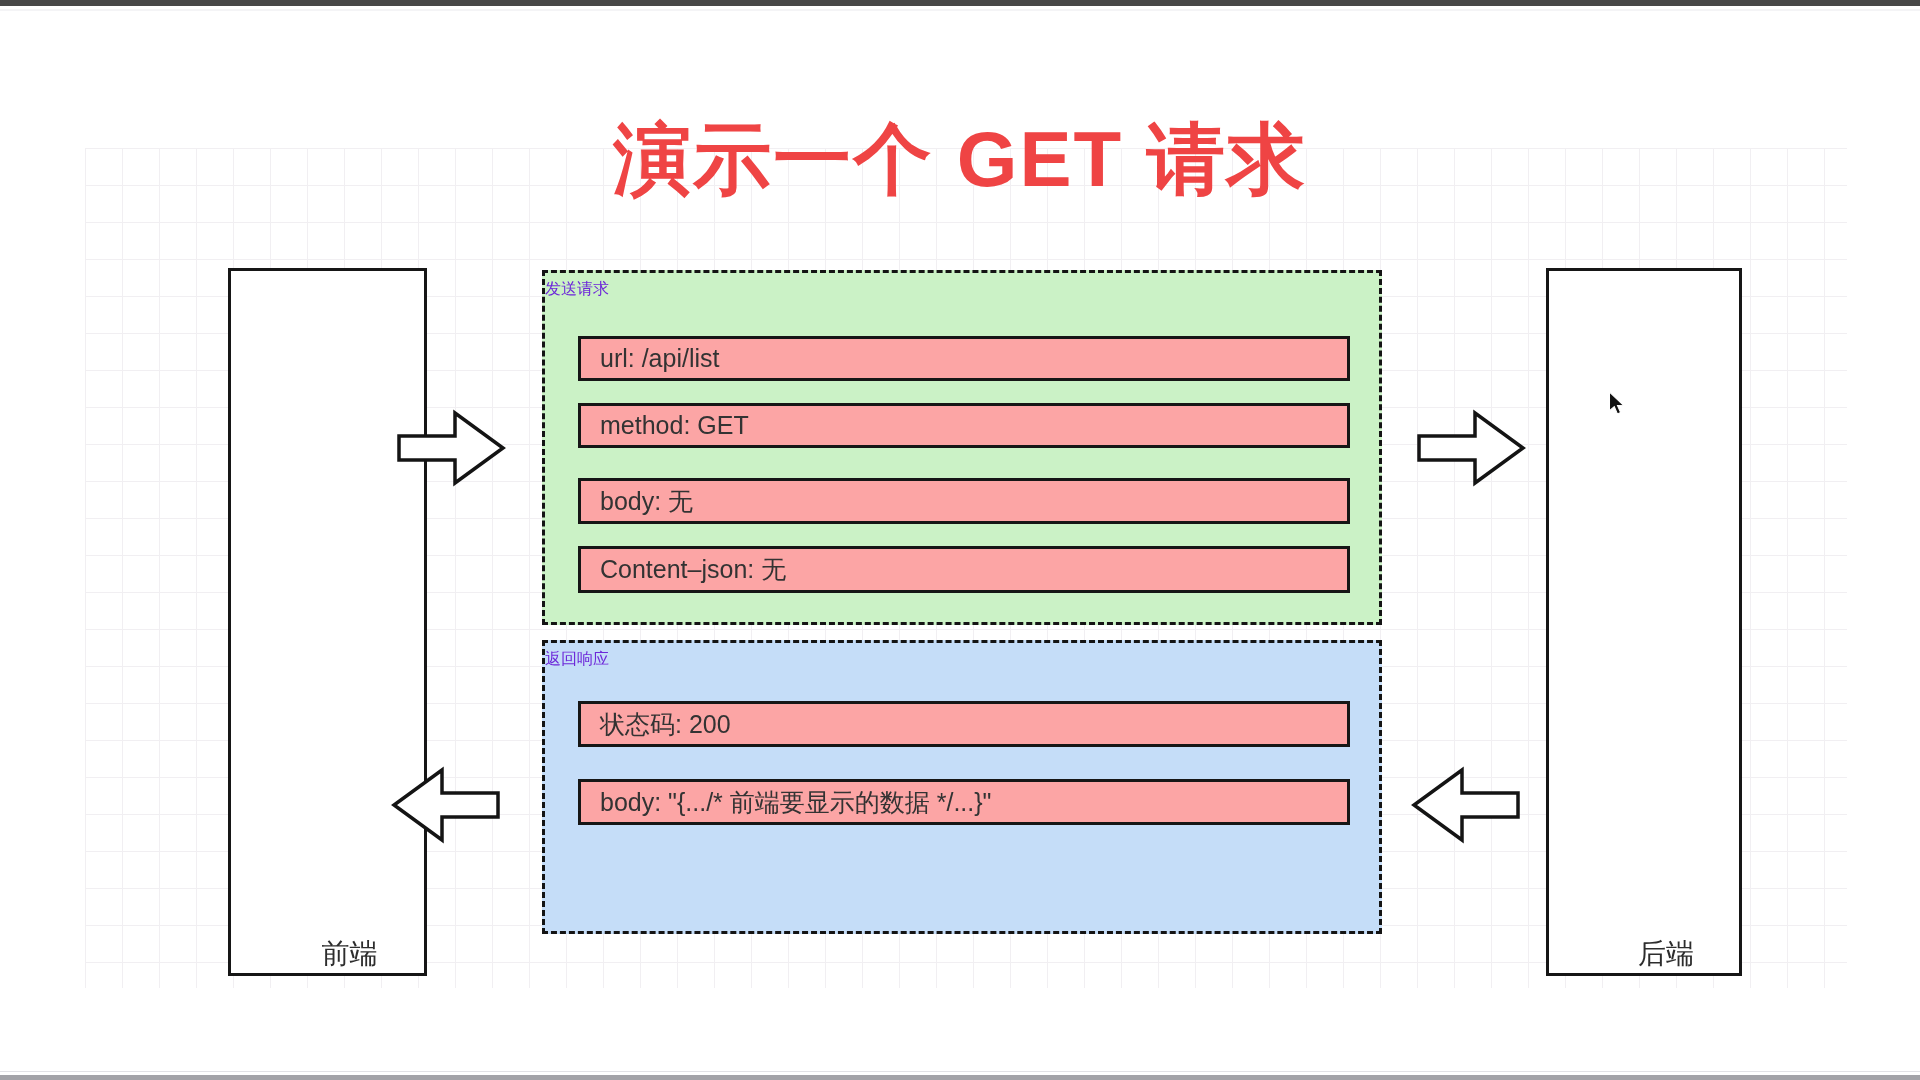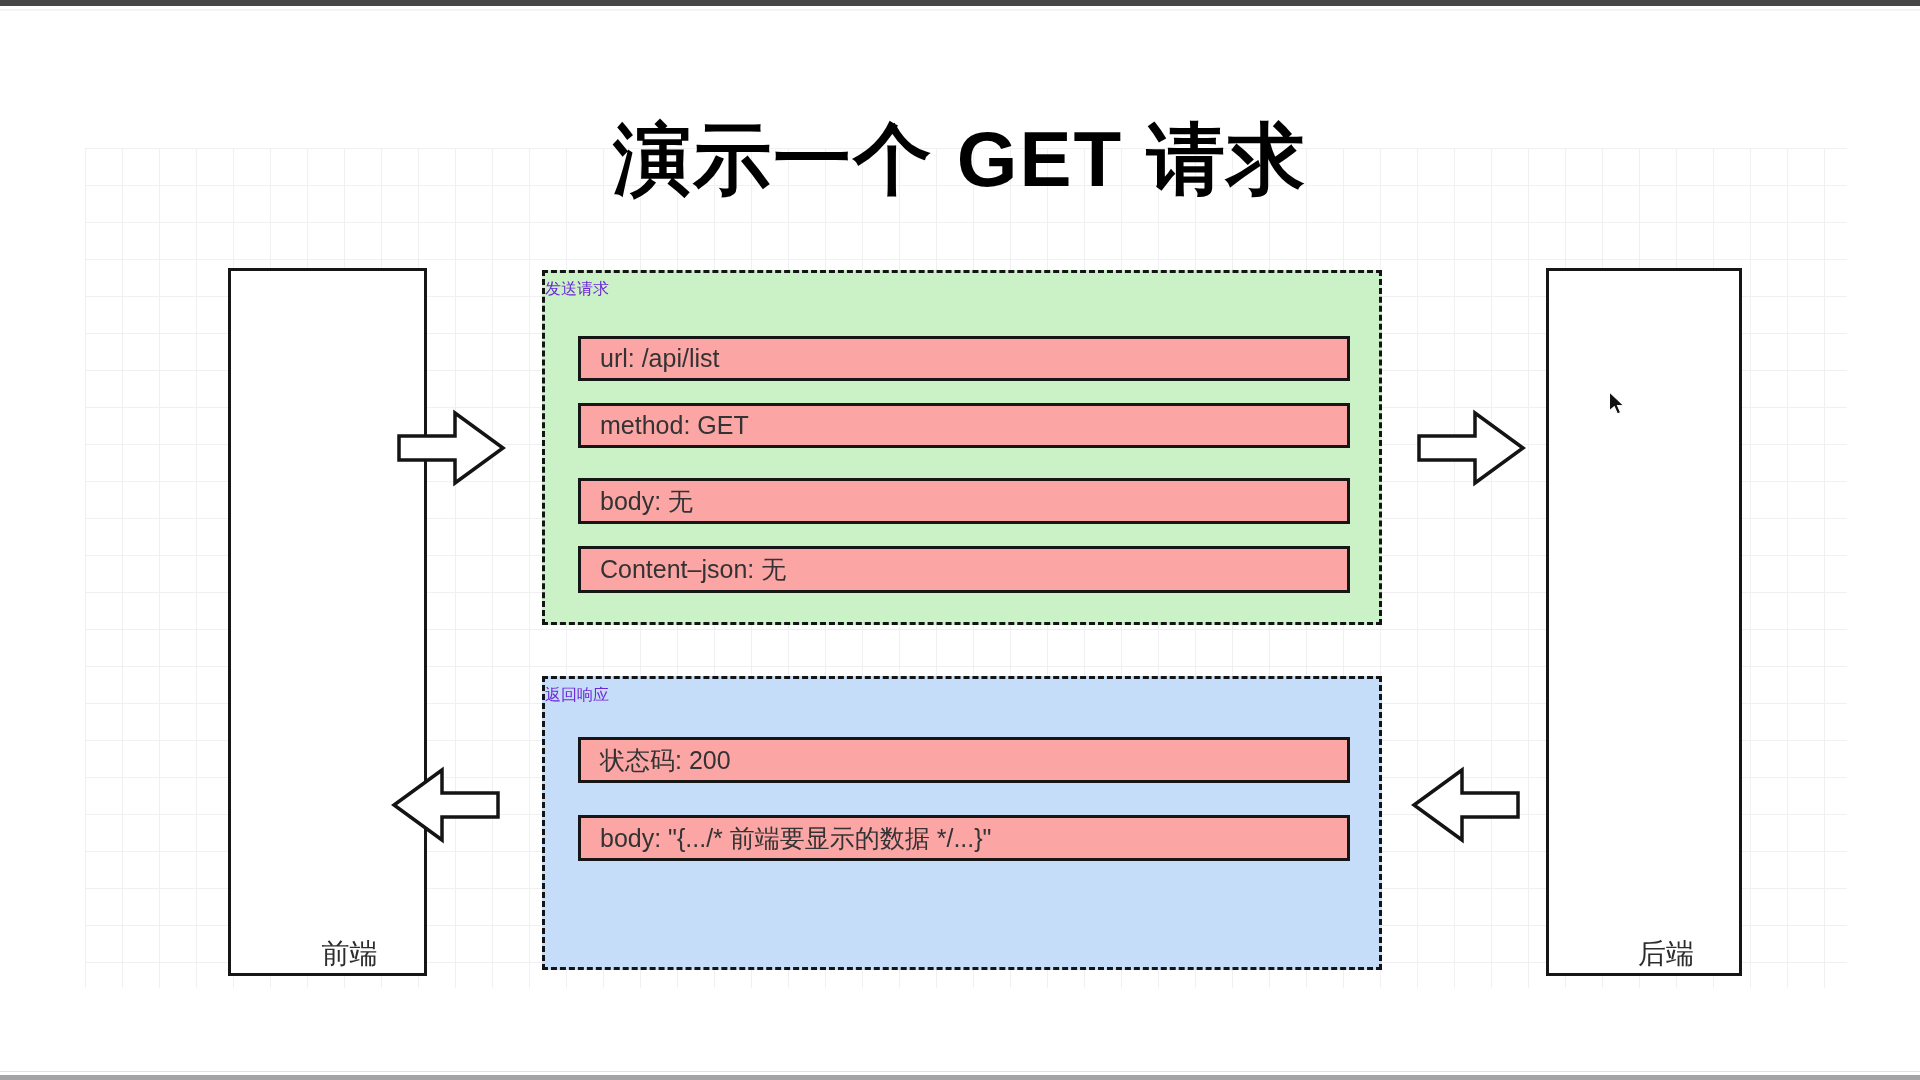--- a/index.html
+++ b/index.html
@@ -13,33 +13,33 @@
   .bottombar{position:absolute;left:0;top:1075px;width:1920px;height:5px;background:#a3a3a8;}
   .grid{
     position:absolute;left:85px;top:148px;width:1762px;height:840px;
     background-image:
       linear-gradient(to right,#eeecf0 1px,transparent 1px),
       linear-gradient(to bottom,#eeecf0 1px,transparent 1px);
     background-size:37px 37px;opacity:.8;
   }
   .title{
     position:absolute;left:0;top:108px;width:1920px;text-align:center;
-    font-size:78px;font-weight:800;letter-spacing:2px;color:#000000;
+    font-size:78px;font-weight:800;letter-spacing:2px;color:#ef4444;
   }
   .node{
     position:absolute;background:#ffffff;border:3px solid #161616;
     display:flex;align-items:flex-end;justify-content:center;font-size:28px;color:#2d2d2d;padding-left:44px;
   }
   .node.frontend{left:228px;top:268px;width:149px;height:702px;}
   .node.backend{left:1546px;top:268px;width:146px;height:702px;}
   .group{
     position:absolute;left:542px;width:840px;border:3px dashed #141414;box-sizing:border-box;
   }
   .group.request{top:270px;height:355px;background:#cbf2c6;}
-  .group.response{top:676px;height:294px;background:#c5ddf8;}
+  .group.response{top:640px;height:294px;background:#c5ddf8;}
   .group-title{
     position:absolute;left:0;top:6px;width:100%;text-align:left;
     font-size:16px;color:#6d28d9;
   }
   .item{
     position:absolute;left:33px;width:772px;box-sizing:border-box;
     background:#fca5a5;border:3px solid #161616;
     display:flex;align-items:center;padding-left:19px;
     font-size:25px;color:#333333;white-space:pre;
   }

